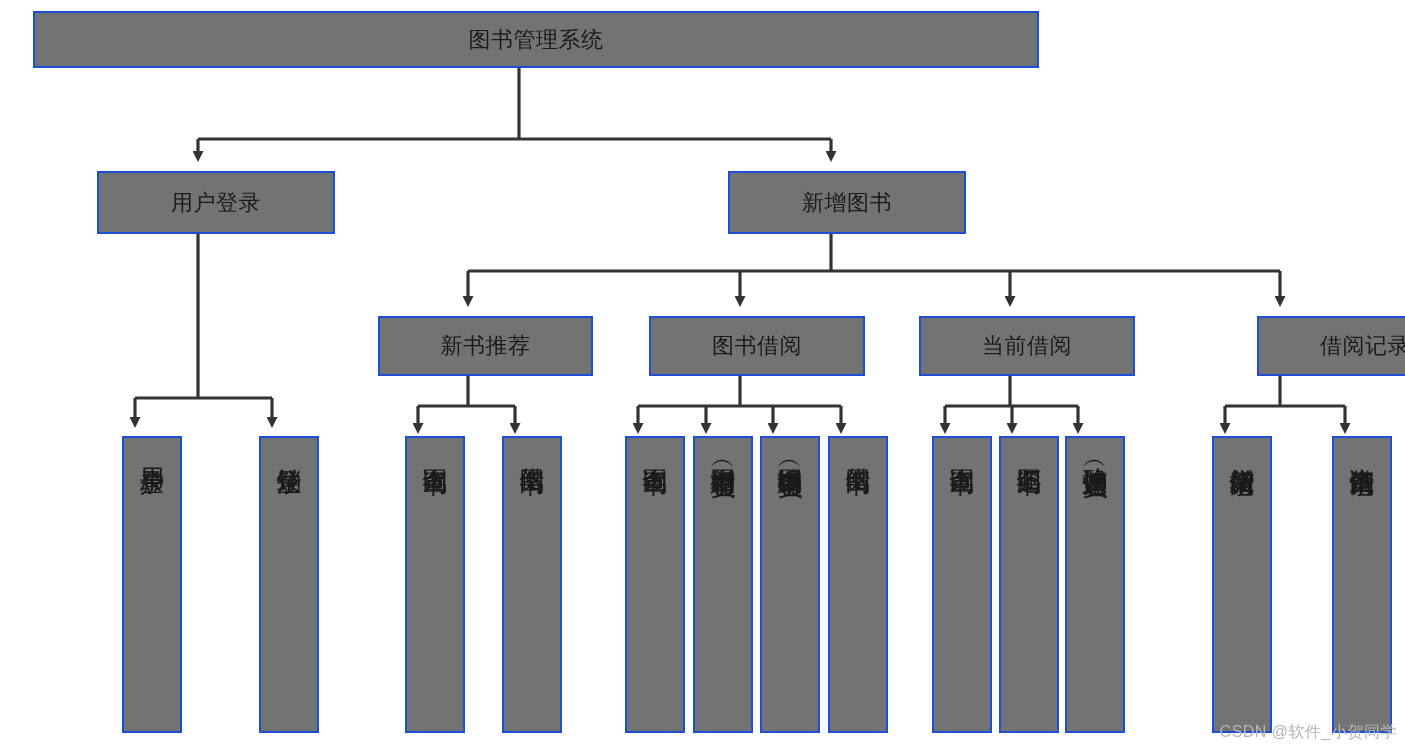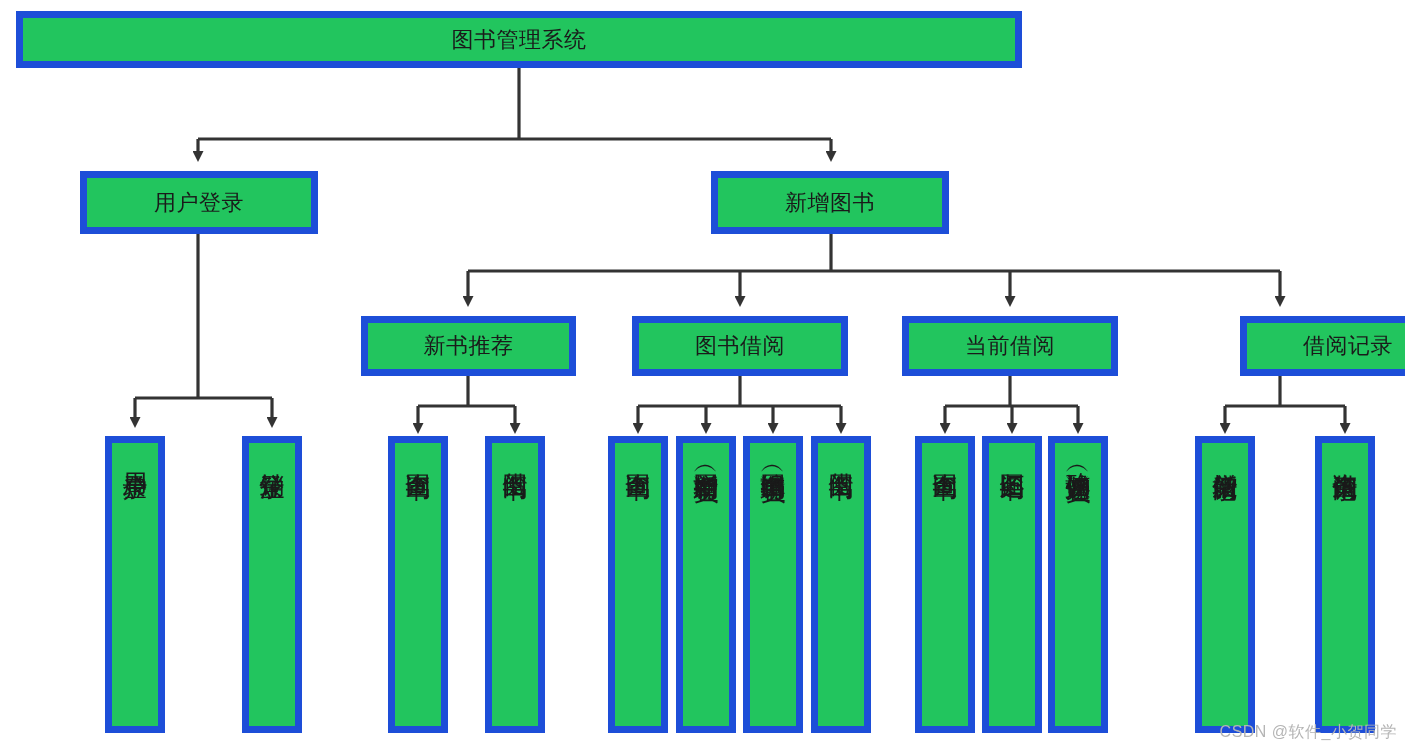--- a/index.html
+++ b/index.html
@@ -24,26 +24,27 @@
     position: absolute;
     left: 0;
     top: 0;
     width: 1405px;
     height: 747px;
     pointer-events: none;
   }
   .node {
     position: absolute;
     box-sizing: border-box;
-    background: #22c55e;
-    border: 7px solid #1d4ed8;
+    background: #737373;
+    border: 2px solid #1d4ed8;
     display: flex;
     align-items: center;
     justify-content: center;
     color: #1a1a1a;
+    margin-left: 17px;
   }
   .node-label {
     display: block;
     text-align: center;
     line-height: 1.06;
     letter-spacing: 0.5px;
     white-space: nowrap;
   }
   .node.horizontal .node-label {
     font-size: 22px;

